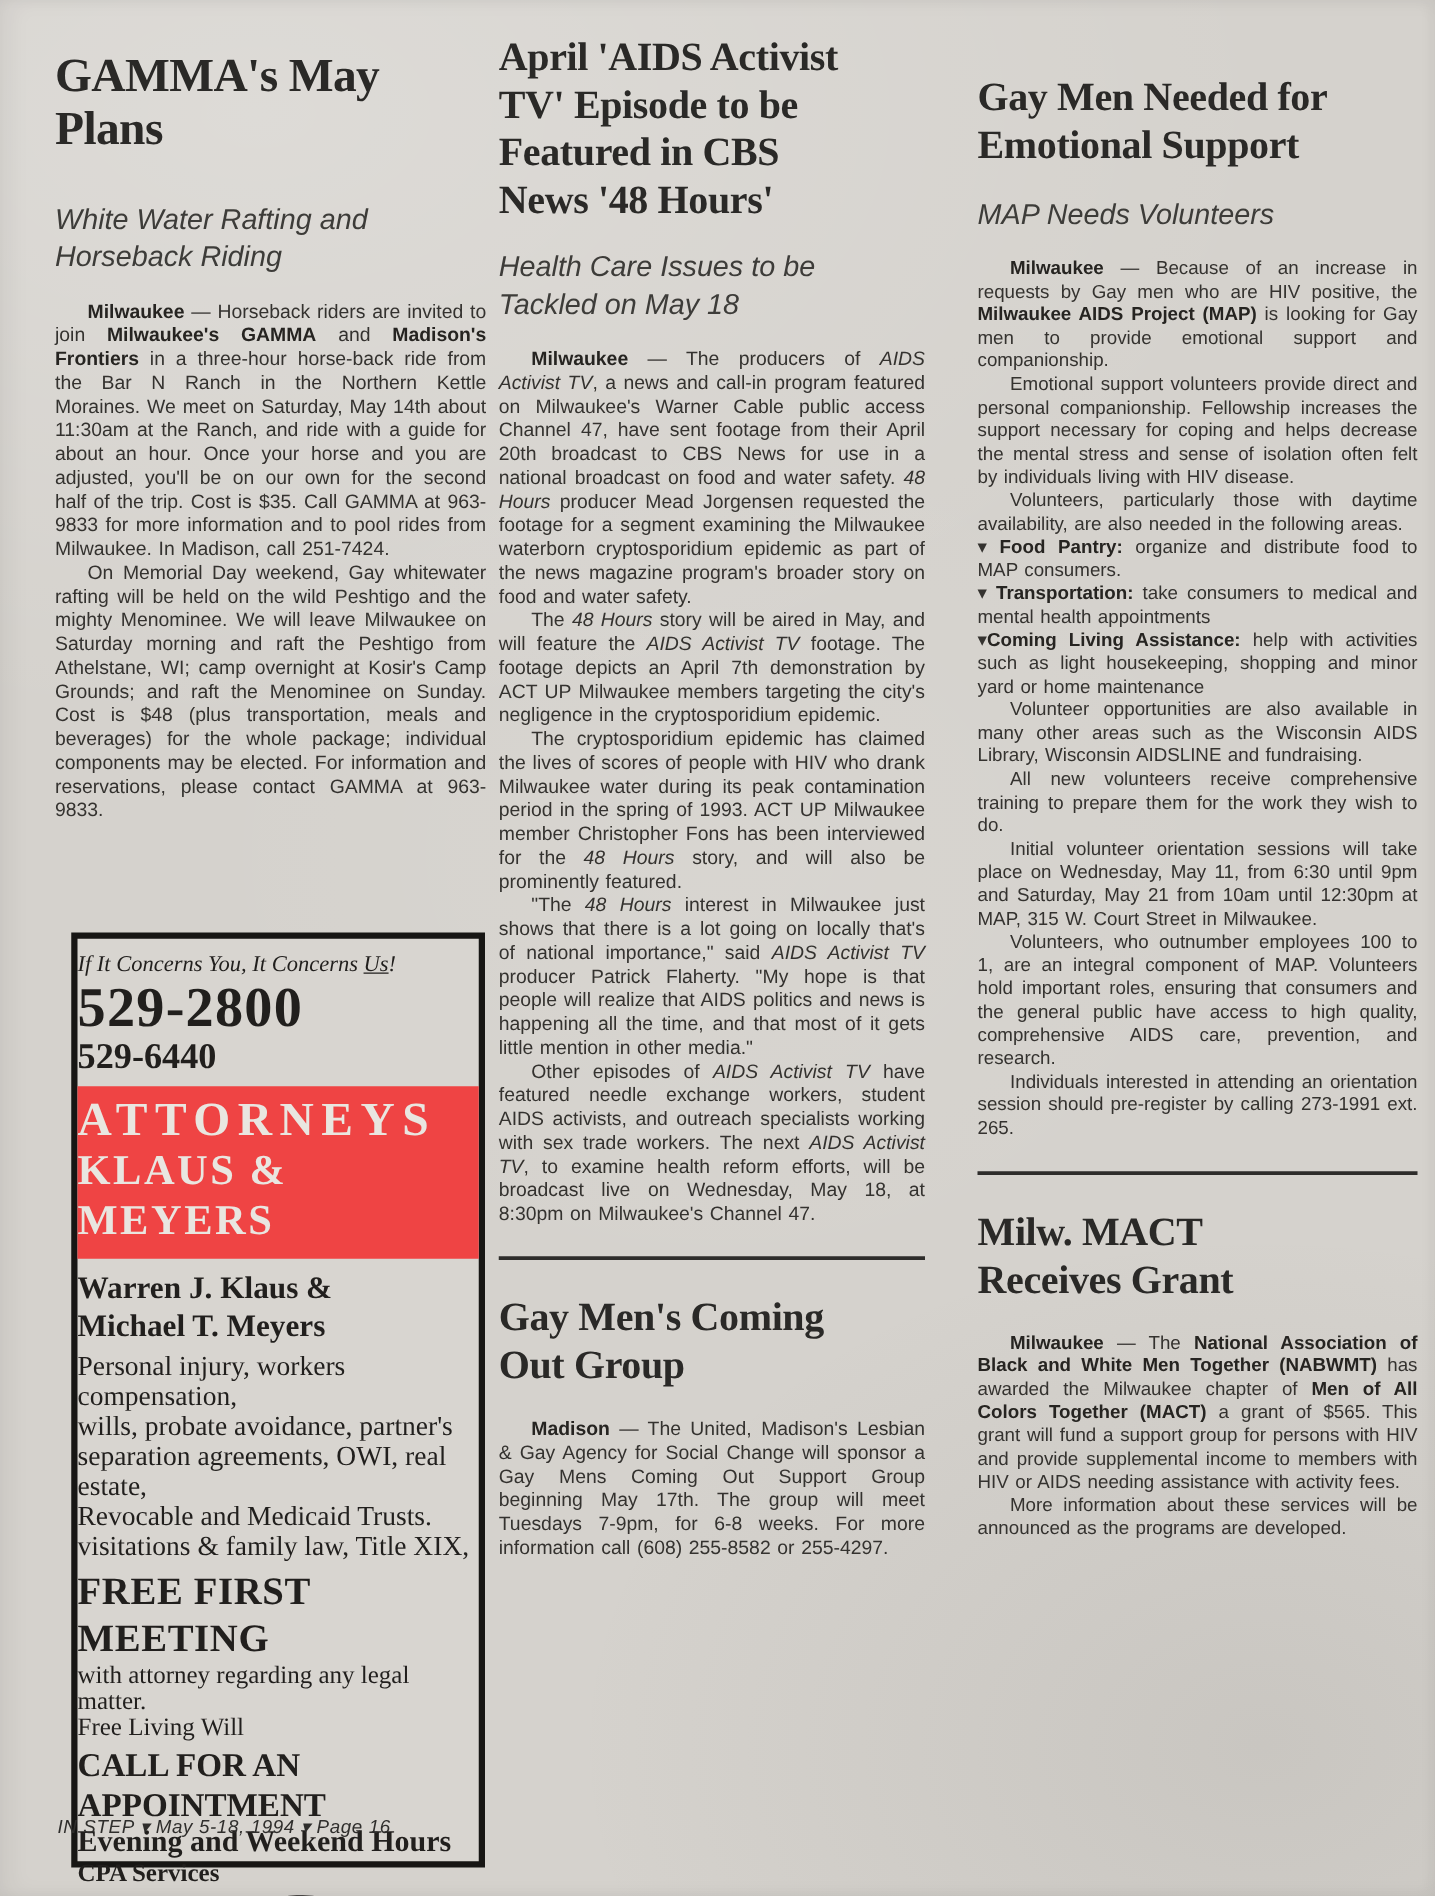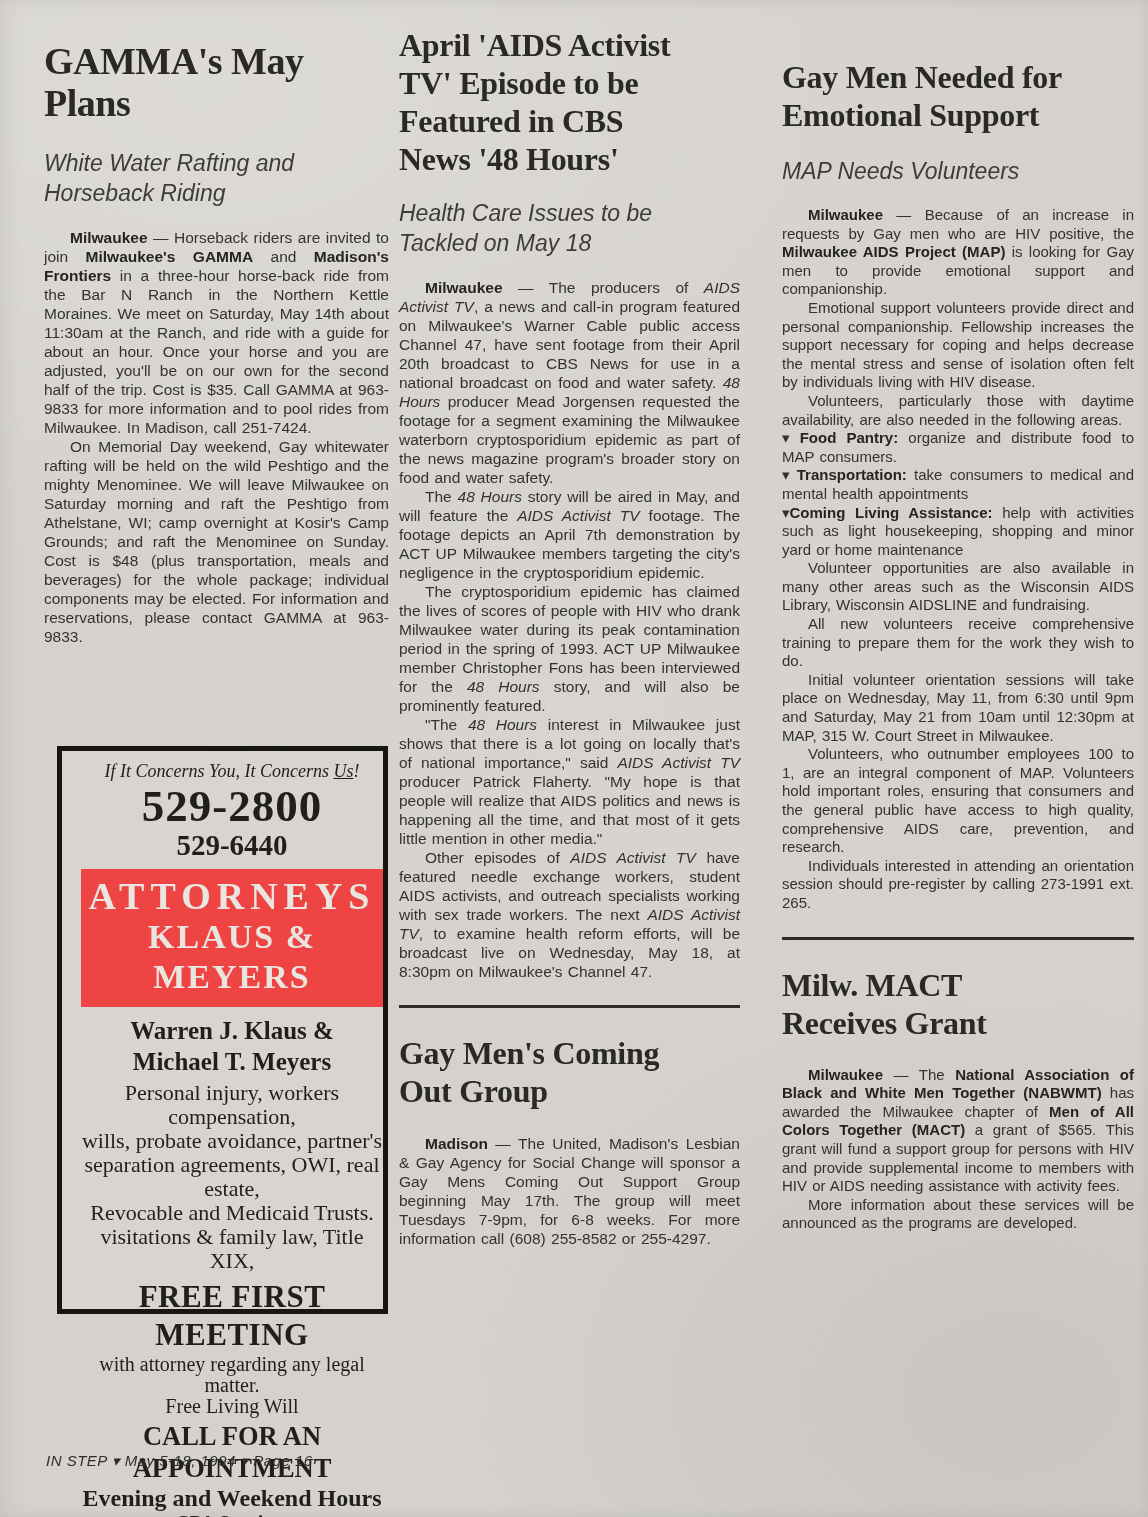--- a/index.html
+++ b/index.html
@@ -15,39 +15,39 @@
   }
   .col{position:absolute;top:0;}
   .col-left{left:44px;width:345px;padding-top:40px;}
   .col-mid{left:399px;width:341px;padding-top:26px;}
   .col-right{left:782px;width:352px;padding-top:58px;}
 
   .headline{font-family:"Liberation Serif",serif;font-weight:700;color:#2a2927;margin:0;}
   .h-left{font-size:38px;line-height:42px;letter-spacing:-.5px;}
   .h-md{font-size:32px;line-height:38px;letter-spacing:-.3px;}
   .subhead{font-style:italic;font-size:23px;line-height:30px;color:#3d3c39;font-weight:400;margin:0;}
-  .sp-left{margin-top:24px;} .sp-mid{margin-top:20px;} .sp-right{margin-top:22px;}
+  .sp-left{margin-top:36px;} .sp-mid{margin-top:20px;} .sp-right{margin-top:22px;}
 
   .body-copy{margin-top:20px;}
   .para{font-size:15.5px;line-height:19px;text-align:justify;text-indent:26px;margin:0;word-spacing:1px;}
   .col-right .para{font-size:15px;line-height:18.6px;}
   .para.bullet{text-indent:0;}
   .b{font-weight:700;color:#262421;}
   .i{font-style:italic;}
   .u{text-decoration:underline;}
 
   .rule{height:3px;background:#2e2d2b;border:none;margin:24px 0 0 0;width:100%;}
   .art2-head{margin-top:26px;}
   .art2-body{margin-top:24px;}
 
   
   .ad{
-    position:absolute;left:57px;top:746px;width:331px;height:568px;box-sizing:border-box;
-    border:5px solid #171614;background:#d8d5d0;text-align:center;
-    font-family:"Liberation Serif",serif;color:#211f1d;padding-left:19px;
+    position:absolute;left:57px;top:746px;width:331px;height:748px;box-sizing:border-box;
+    border:5px solid #171614;background:#d8d5d0;
+    font-family:"Liberation Serif",serif;color:#211f1d;
   }
   .ad-tagline{font-style:italic;font-size:18px;line-height:22px;margin-top:9px;}
   .ad-phone1{font-weight:700;font-size:45px;line-height:48px;letter-spacing:1px;}
   .ad-phone2{font-weight:700;font-size:29px;line-height:31px;margin-bottom:8px;}
   .ad-banner{background:#ef4444;color:#e9e6e0;padding:7px 0 10px;}
   .ad-banner-l1{font-weight:700;font-size:38px;line-height:41px;letter-spacing:6px;}
   .ad-banner-l2{font-weight:700;font-size:34px;line-height:40px;letter-spacing:2px;}
   .ad-names{font-weight:700;font-size:25px;line-height:31px;margin-top:8px;}
   .ad-services{font-size:22px;line-height:24px;margin-top:4px;}
   .ad-ffm{font-weight:700;font-size:31px;line-height:38px;margin-top:5px;letter-spacing:.5px;}

